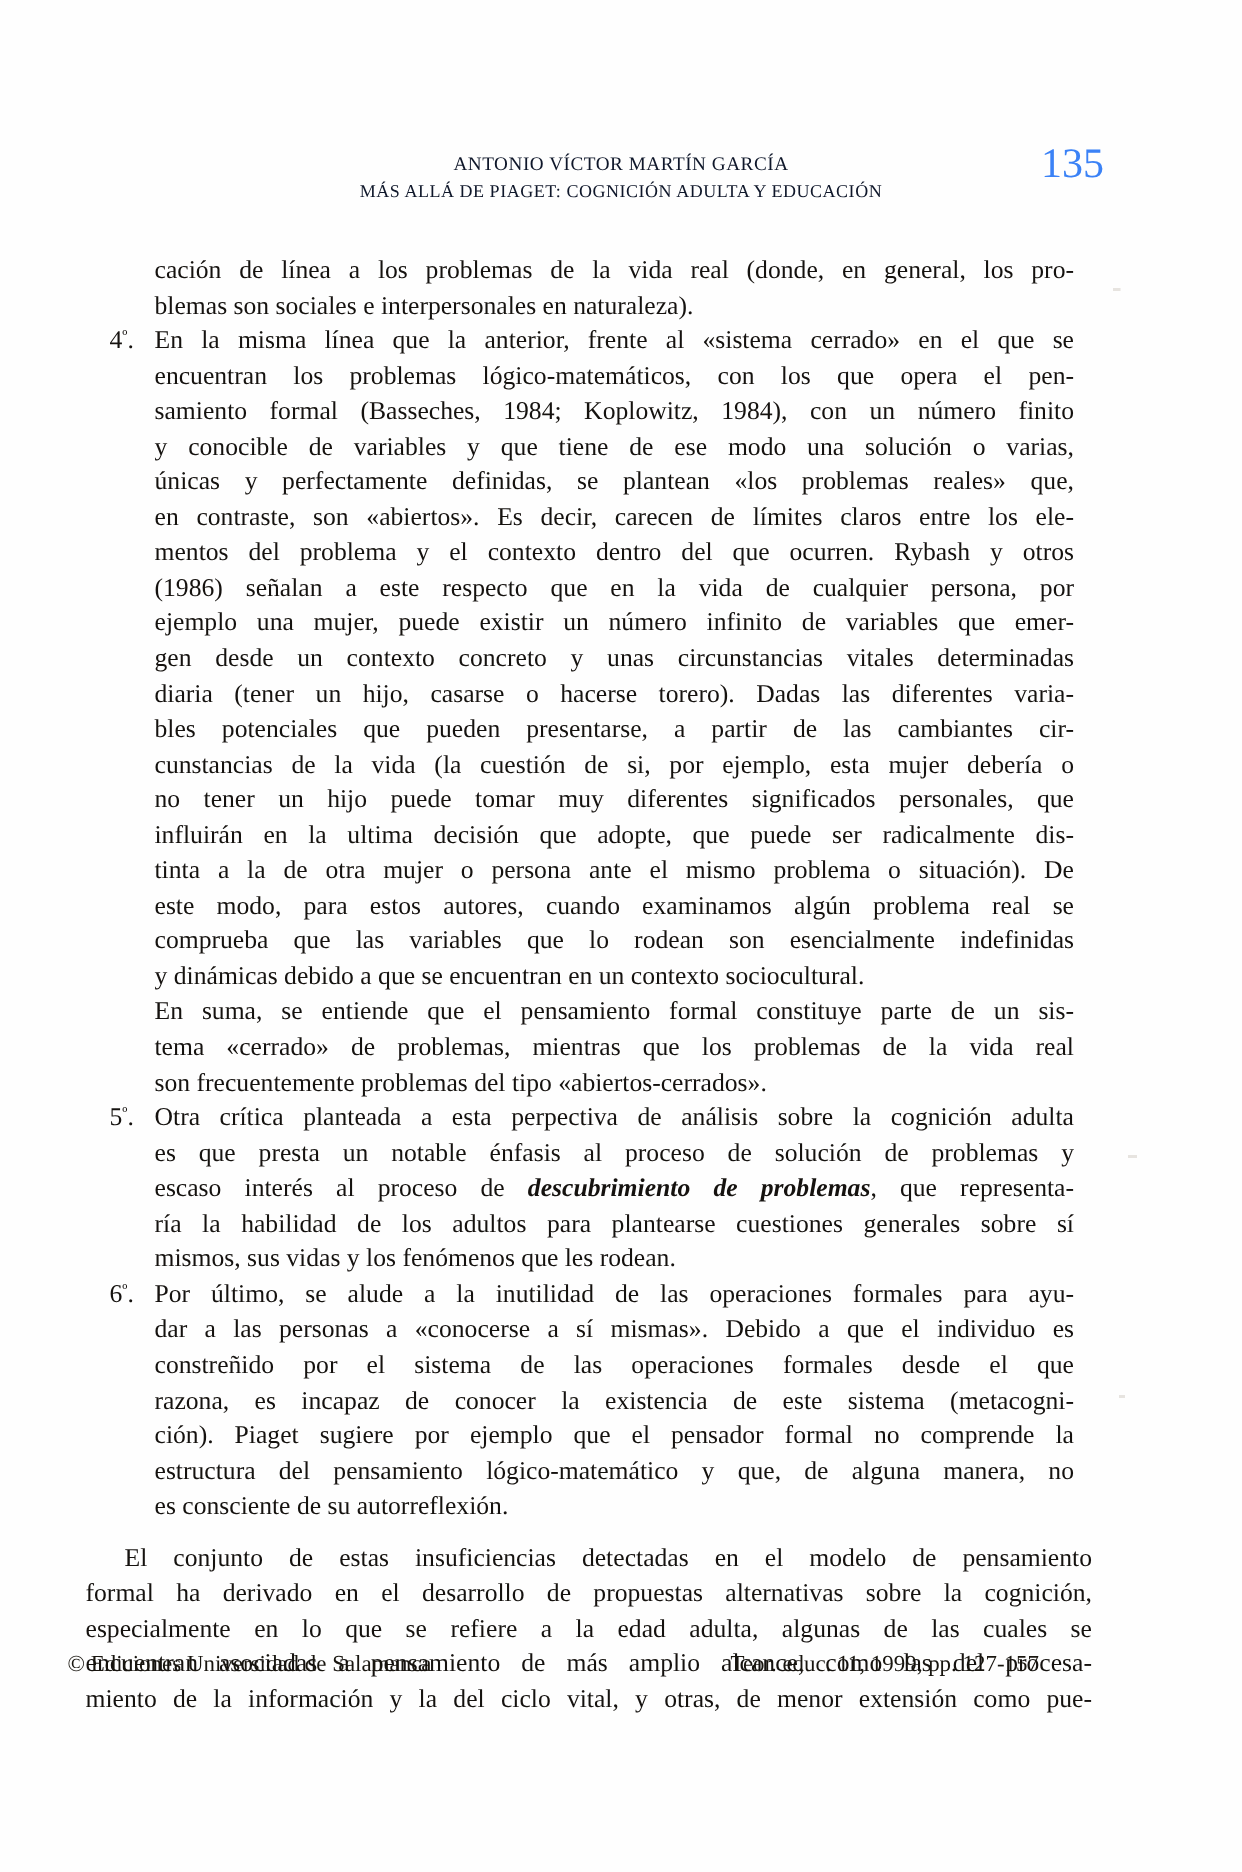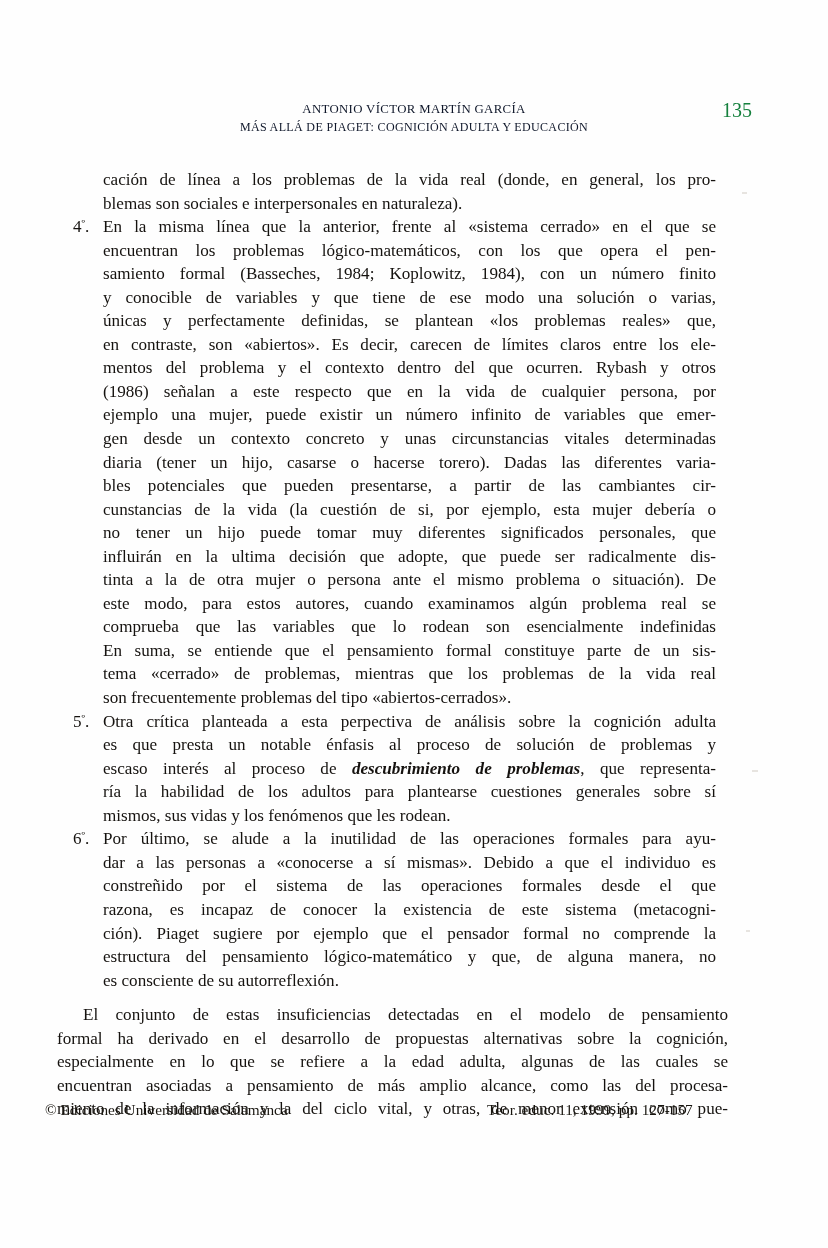--- a/index.html
+++ b/index.html
@@ -32,25 +32,25 @@
     font-size: 12.4px;
     letter-spacing: 0.35px;
     line-height: 18px;
     color: #0f172a;
   }
   .runhead .l1 { font-size: 12.8px; }
   .runhead .l2 { font-size: 12px; }
 
   .folio {
     position: absolute;
-    right: 76px;
+    right: 92px;
     top: 95px;
-    font-size: 20px;
+    font-size: 28px;
     line-height: 30px;
-    color: #15803d;
+    color: #3b82f6;
   }
 
   
   .body {
     position: absolute;
     left: 0;
     top: 168px;
     width: 828px;
   }
 
@@ -153,20 +153,21 @@
       <div class="ln j lvl-text">ejemplo una mujer, puede existir un número infinito de variables que emer-</div>
       <div class="ln j lvl-text">gen desde un contexto concreto y unas circunstancias vitales determinadas</div>
       <div class="ln j lvl-text">diaria (tener un hijo, casarse o hacerse torero). Dadas las diferentes varia-</div>
       <div class="ln j lvl-text">bles potenciales que pueden presentarse, a partir de las cambiantes cir-</div>
       <div class="ln j lvl-text">cunstancias de la vida (la cuestión de si, por ejemplo, esta mujer debería o</div>
       <div class="ln j lvl-text">no tener un hijo puede tomar muy diferentes significados personales, que</div>
       <div class="ln j lvl-text">influirán en la ultima decisión que adopte, que puede ser radicalmente dis-</div>
       <div class="ln j lvl-text">tinta a la de otra mujer o persona ante el mismo problema o situación). De</div>
       <div class="ln j lvl-text">este modo, para estos autores, cuando examinamos algún problema real se</div>
       <div class="ln j lvl-text">comprueba que las variables que lo rodean son esencialmente indefinidas</div>
+      <div class="ln j lvl-text last">y dinámicas debido a que se encuentran en un contexto sociocultural.</div>
 
       <div>
         <div class="ln j lvl-para">En suma, se entiende que el pensamiento formal constituye parte de un sis-</div>
         <div class="ln j lvl-para">tema «cerrado» de problemas, mientras que los problemas de la vida real</div>
         <div class="ln j lvl-para last">son frecuentemente problemas del tipo «abiertos-cerrados».</div>
       </div>
     </div>
 
     <div>
       <div class="ln j lvl-text">

